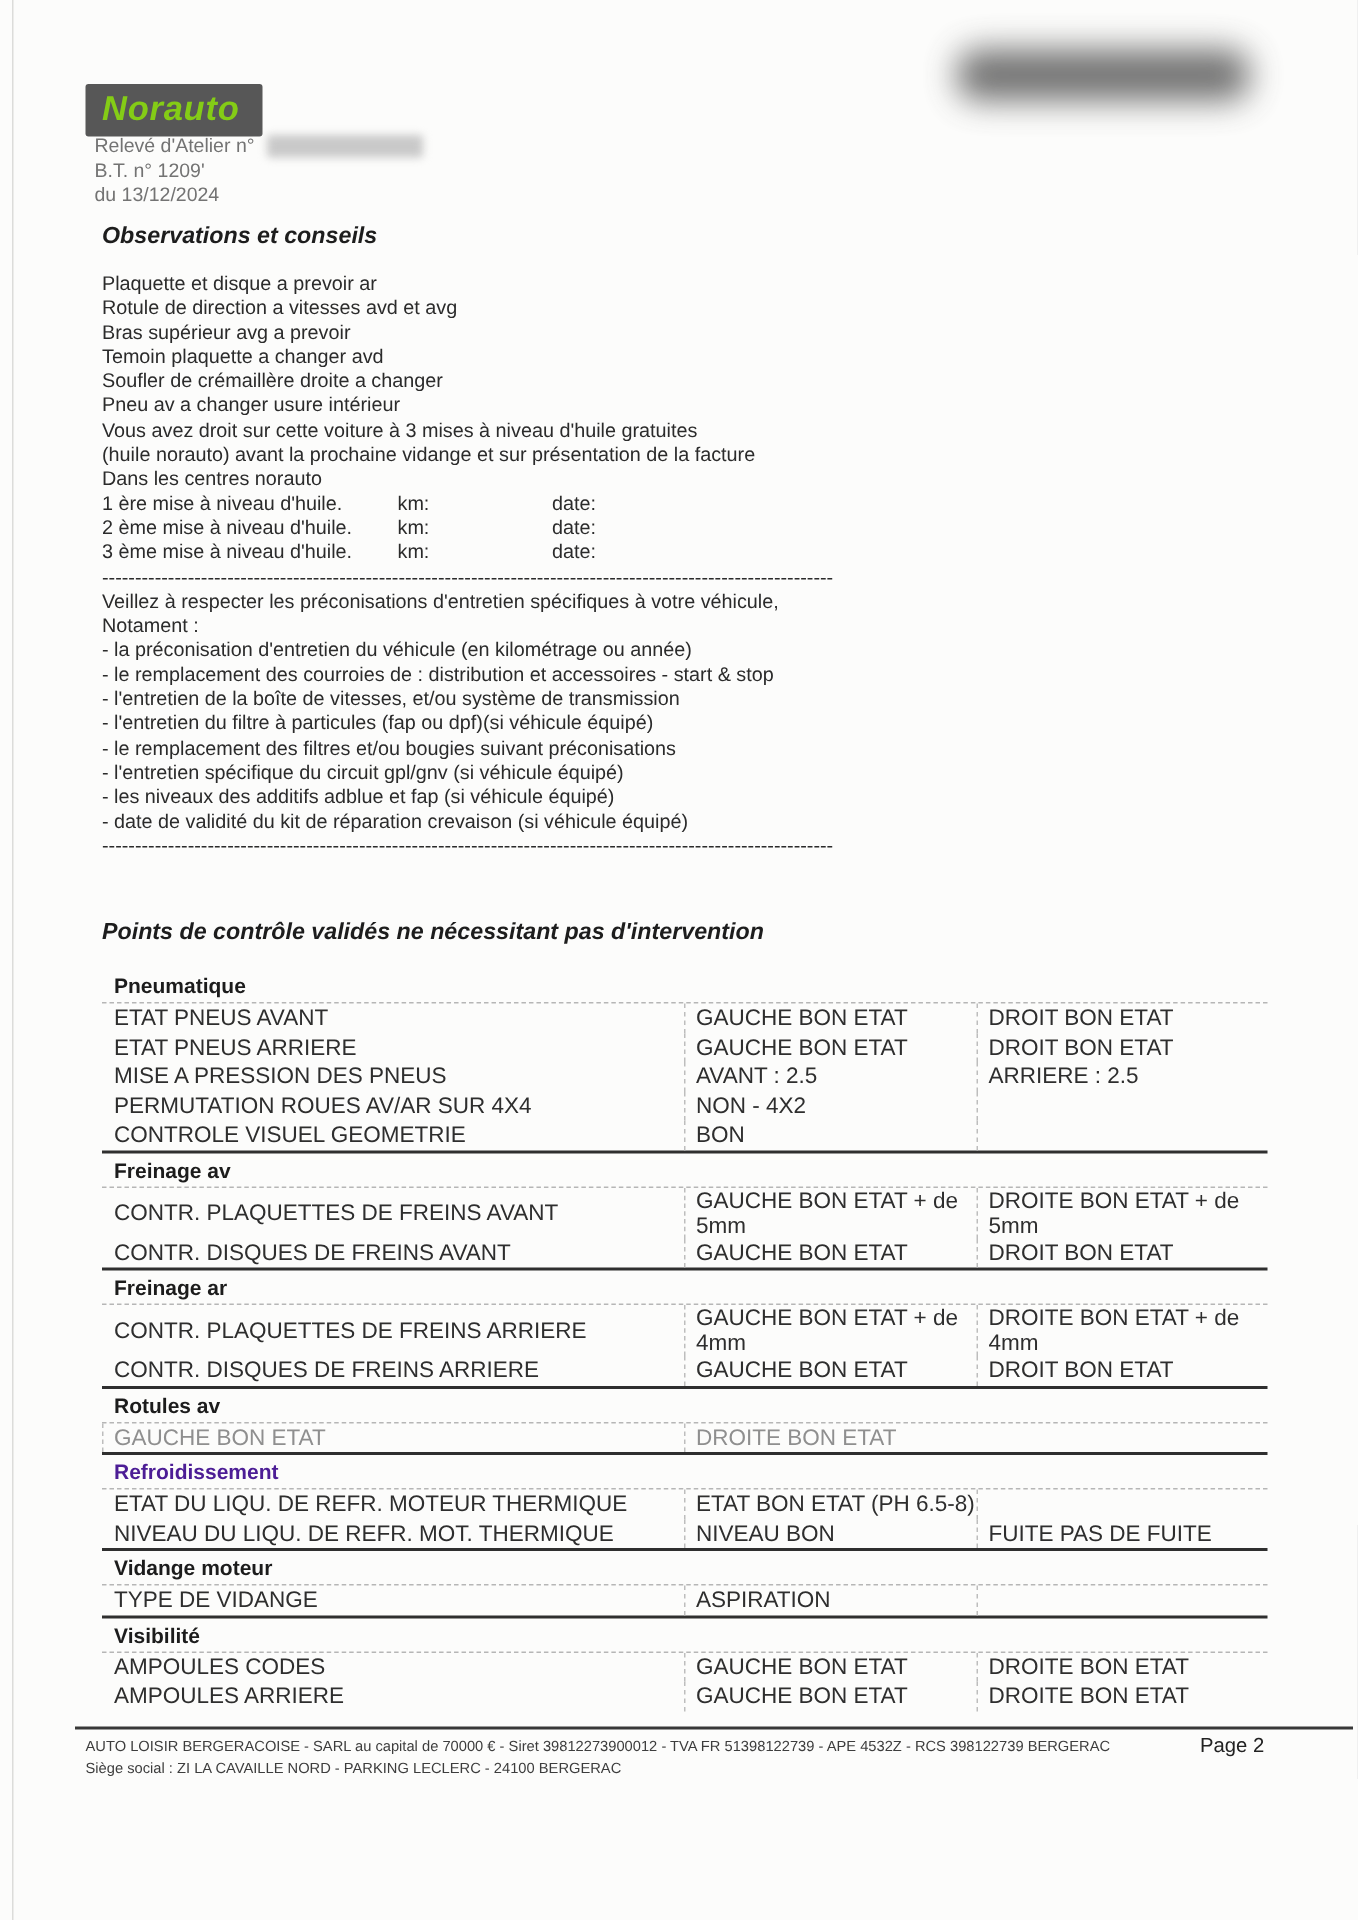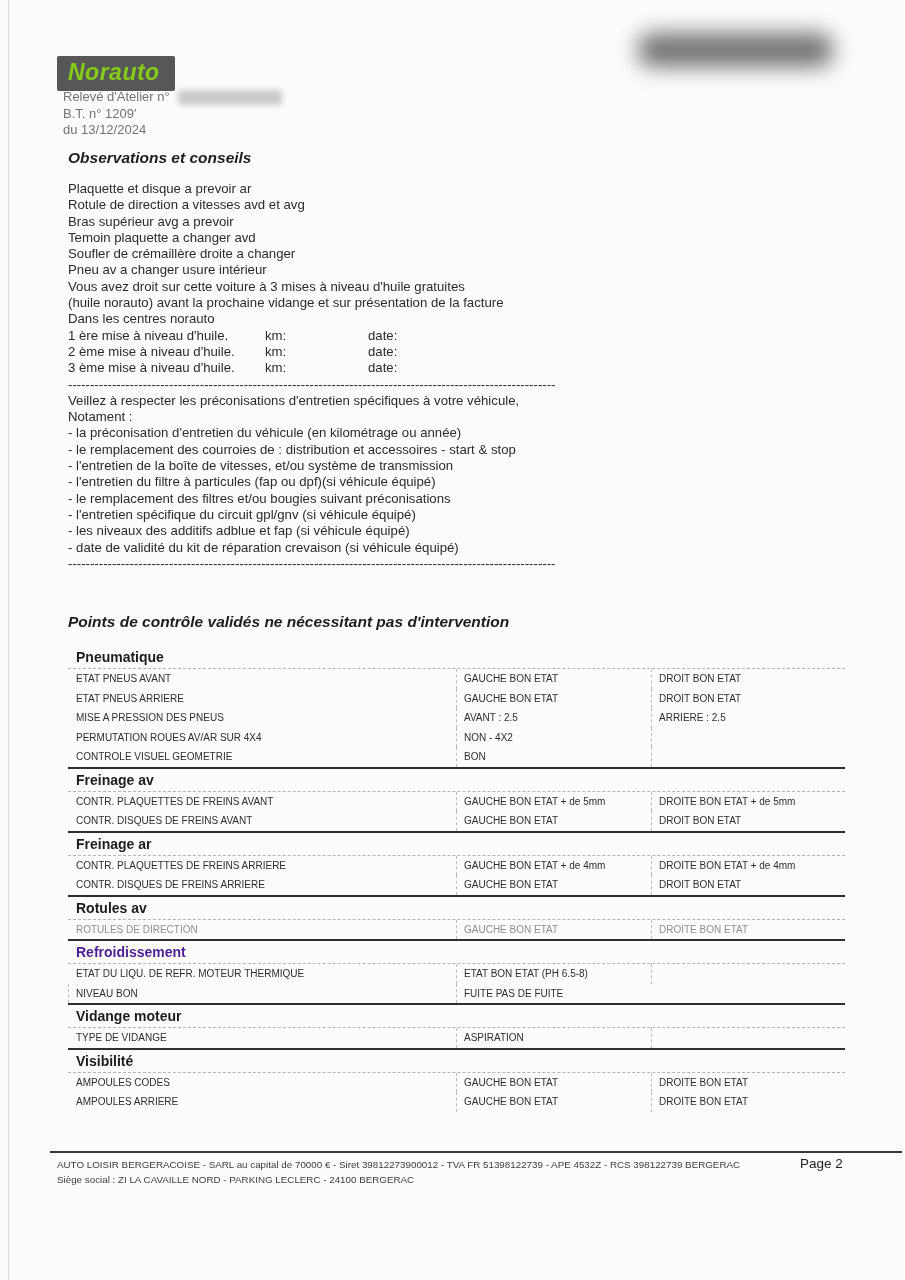--- a/index.html
+++ b/index.html
@@ -40,21 +40,21 @@
     font-size:15.5px;font-style:italic;font-weight:bold;color:#1d1d1d;
   }
   .control-table{position:absolute;left:68px;top:646px;width:777px;}
   .control-section{border-bottom:2px solid #2f2f2f;}
   .control-section:last-child{border-bottom:none;}
   .section-header{
     font-size:14px;font-weight:bold;color:#1c1c1c;
     padding:3px 0 3px 8px;border-bottom:1px dashed #b6b6b6;
   }
   .section-header.muted{color:#4c1d95;}
-  .control-row{display:grid;grid-template-columns:388px 195px 1fr;min-height:19.5px;align-items:center;font-size:10px;}
+  .control-row{display:grid;grid-template-columns:388px 195px 1fr;min-height:19.5px;align-items:center;font-size:15px;}
   .control-row.muted{color:#8f8f8f;}
   .c-label{padding-left:8px;}
   .c-left,.c-right{border-left:1px dashed #bdbdbd;padding-left:7px;align-self:stretch;display:flex;align-items:center;}
   
   .footer-rule{position:absolute;left:50px;top:1151px;width:852px;border-top:2px solid #383838;}
   .footer{position:absolute;left:57px;top:1157px;width:720px;font-size:9.8px;line-height:15px;color:#3d3d3d;}
   .page-number{position:absolute;left:800px;top:1156px;font-size:13.5px;color:#222;}
 </style>
 </head>
 <body>
@@ -167,33 +167,33 @@
         </div>
         <div class="control-row">
           <div class="c-label">CONTR. DISQUES DE FREINS ARRIERE</div>
           <div class="c-left">GAUCHE BON ETAT</div>
           <div class="c-right">DROIT BON ETAT</div>
         </div>
       </div>
       <div class="control-section">
         <div class="section-header">Rotules av</div>
         <div class="control-row muted">
-          <div class="c-label">ROTULES DE DIRECTION</div>
           <div class="c-left">GAUCHE BON ETAT</div>
           <div class="c-right">DROITE BON ETAT</div>
         </div>
       </div>
       <div class="control-section">
         <div class="section-header muted">Refroidissement</div>
         <div class="control-row">
           <div class="c-label">ETAT DU LIQU. DE REFR. MOTEUR THERMIQUE</div>
           <div class="c-left">ETAT BON ETAT (PH 6.5-8)</div>
           <div class="c-right"></div>
         </div>
         <div class="control-row">
+          <div class="c-label">NIVEAU DU LIQU. DE REFR. MOT. THERMIQUE</div>
           <div class="c-left">NIVEAU BON</div>
           <div class="c-right">FUITE PAS DE FUITE</div>
         </div>
       </div>
       <div class="control-section">
         <div class="section-header">Vidange moteur</div>
         <div class="control-row">
           <div class="c-label">TYPE DE VIDANGE</div>
           <div class="c-left">ASPIRATION</div>
           <div class="c-right"></div>

